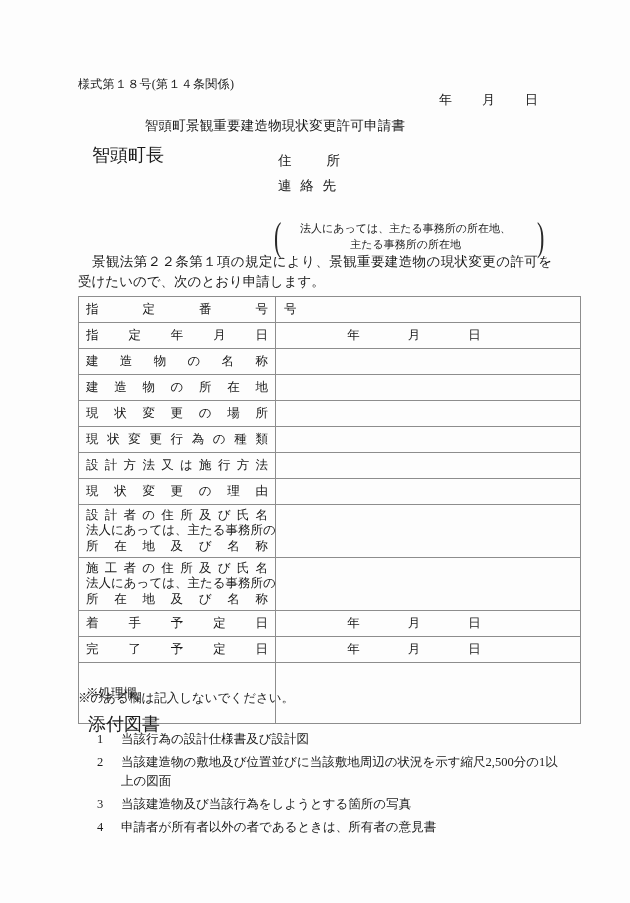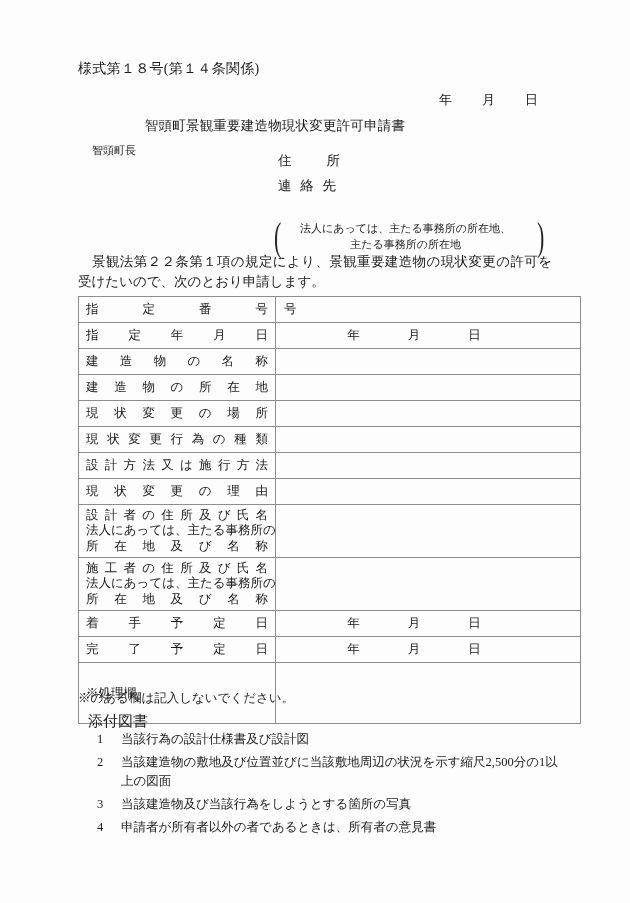--- a/index.html
+++ b/index.html
@@ -22,22 +22,22 @@
     left: 0; top: 0;
     width: 630px;
     height: 903px;
     padding: 0;
   }
 
   
   .form-number {
     position: absolute;
     left: 78px;
-    top: 60px;
-    font-size: 14px;
+    top: 76px;
+    font-size: 12px;
     letter-spacing: 0.3px;
     white-space: nowrap;
   }
   .date-line {
     position: absolute;
     left: 330px;
     top: 91px;
     width: 220px;
     font-size: 13px;
     text-align: right;
@@ -54,21 +54,21 @@
     width: 550px;
     text-align: center;
     font-size: 13.5px;
     letter-spacing: 0.2px;
     white-space: nowrap;
   }
   .addressee {
     position: absolute;
     left: 92px;
     top: 143px;
-    font-size: 11px;
+    font-size: 18px;
     white-space: nowrap;
   }
 
   
   .applicant {
     position: absolute;
     left: 210px;
     top: 152px;
     width: 340px;
     font-size: 13.5px;
@@ -197,21 +197,21 @@
     position: absolute;
     left: 78px;
     top: 690px;
     font-size: 12.5px;
     white-space: nowrap;
   }
   .attach-title {
     position: absolute;
     left: 88px;
     top: 712px;
-    font-size: 15px;
+    font-size: 18px;
     white-space: nowrap;
   }
   .attach-list {
     position: absolute;
     left: 88px;
     top: 730px;
     width: 470px;
     font-size: 12.5px;
   }
   .attach-item {

